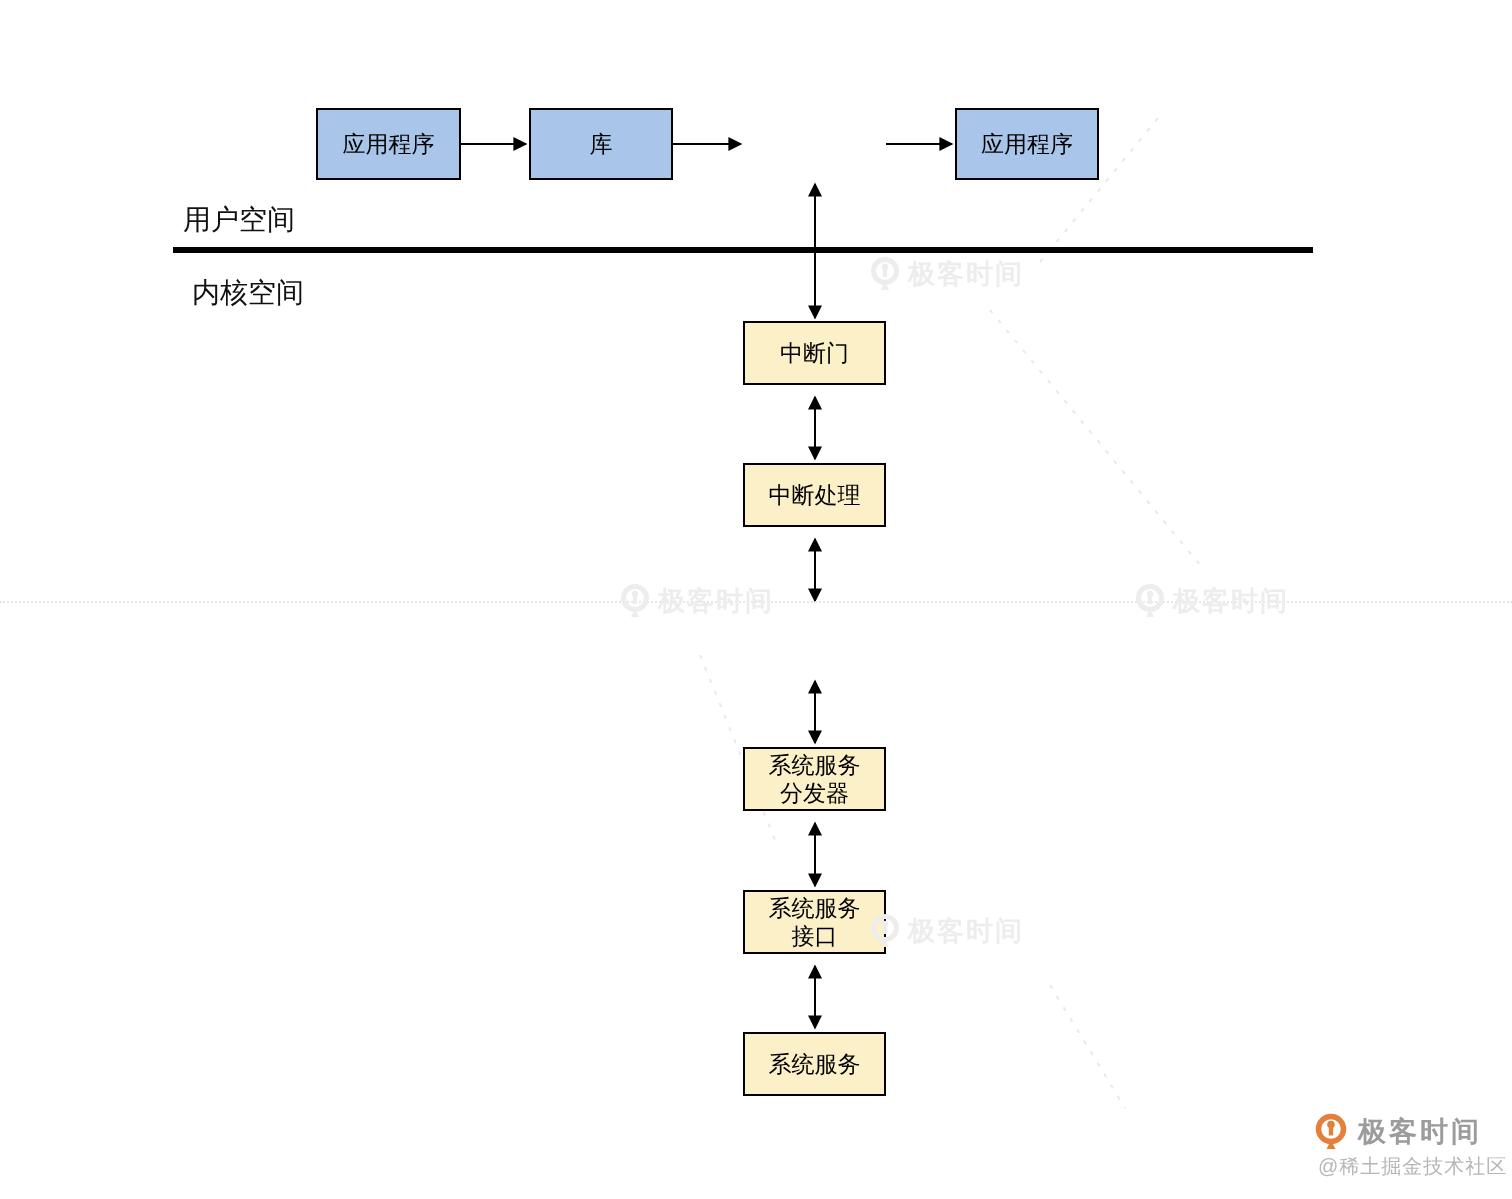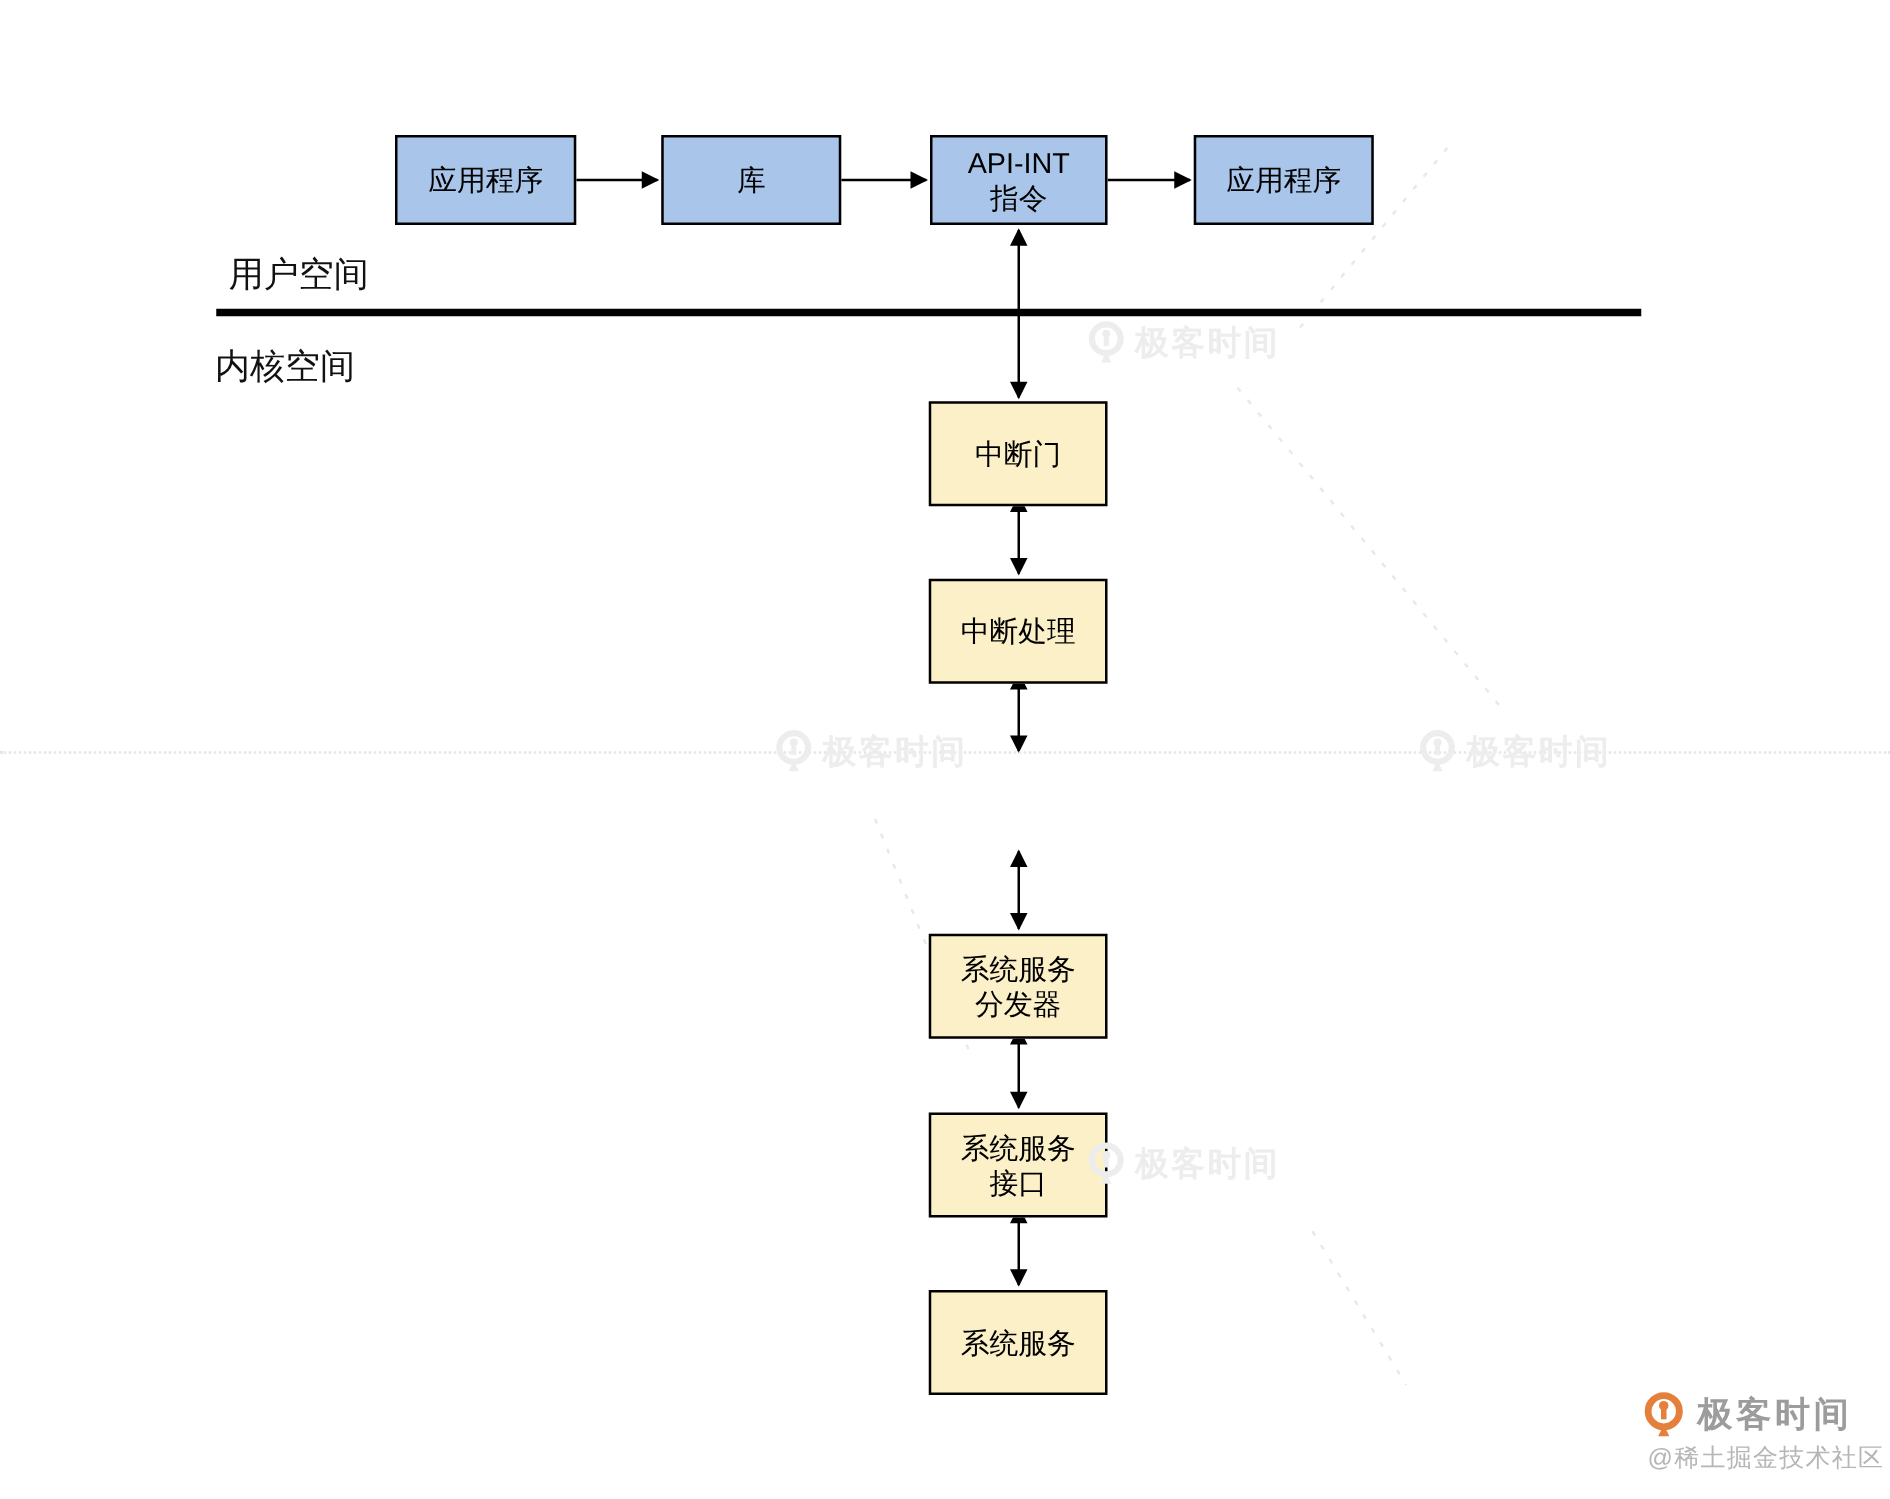--- a/index.html
+++ b/index.html
@@ -12,26 +12,26 @@
     position:absolute;box-sizing:border-box;border:2px solid #000;
     display:flex;align-items:center;justify-content:center;
     font-size:23px;font-weight:500;line-height:1.22;text-align:center;white-space:pre-line;
   }
   .blue{background:#a9c6ea;}
   .yellow{background:#fbf0c8;}
   .b1{left:316px;top:108px;width:145px;height:72px;}
   .b2{left:529px;top:108px;width:144px;height:72px;}
   .b3{left:744px;top:108px;width:142px;height:72px;}
   .b4{left:955px;top:108px;width:144px;height:72px;}
-  .k{left:743px;width:143px;height:84px;}
+  .k{left:743px;width:143px;height:64px;}
   .k1{top:321px;} .k2{top:463px;} .k3{top:605px;}
   .k4{top:747px;} .k5{top:890px;} .k6{top:1032px;}
   .space-label{position:absolute;font-size:28px;font-weight:500;color:#111;}
   .user-space{left:183px;top:201px;}
-  .kernel-space{left:172px;top:274px;}
+  .kernel-space{left:192px;top:274px;}
   .divider{position:absolute;left:173px;top:247px;width:1140px;height:6px;background:#000;}
   .dotted-line{position:absolute;left:0;top:601px;width:1512px;height:0;border-top:2px dotted #e6e6e6;}
   .wm{position:absolute;display:flex;align-items:center;gap:6px;color:#ededed;
       font-size:27px;font-weight:700;letter-spacing:2px;user-select:none;}
   .attribution{position:absolute;left:1312px;top:1112px;}
   .attr-row{display:flex;align-items:center;gap:8px;}
   .attr-brand{font-size:28px;font-weight:600;letter-spacing:3px;color:#9c9c9c;}
   .attr-sub{font-size:20px;color:#b6b6b6;letter-spacing:1px;margin-top:1px;margin-left:6px;}
 </style>
 </head>
@@ -64,22 +64,20 @@
       <line x1="815" y1="681" x2="815" y2="743" marker-start="url(#arrow)" marker-end="url(#arrow)"></line>
       <line x1="815" y1="823" x2="815" y2="886" marker-start="url(#arrow)" marker-end="url(#arrow)"></line>
       <line x1="815" y1="966" x2="815" y2="1028" marker-start="url(#arrow)" marker-end="url(#arrow)"></line>
     </g>
   </svg>
 
   <div class="dotted-line"></div>
 
   <div class="box blue b1">应用程序</div>
   <div class="box blue b2">库</div>
-  <div class="box blue b3">API-INT
-指令</div>
   <div class="box blue b4">应用程序</div>
 
   <div class="space-label user-space">用户空间</div>
   <div class="divider"></div>
   <div class="space-label kernel-space">内核空间</div>
 
   <div class="box yellow k k1">中断门</div>
   <div class="box yellow k k2">中断处理</div>
   <div class="box yellow k k4">系统服务
 分发器</div>

